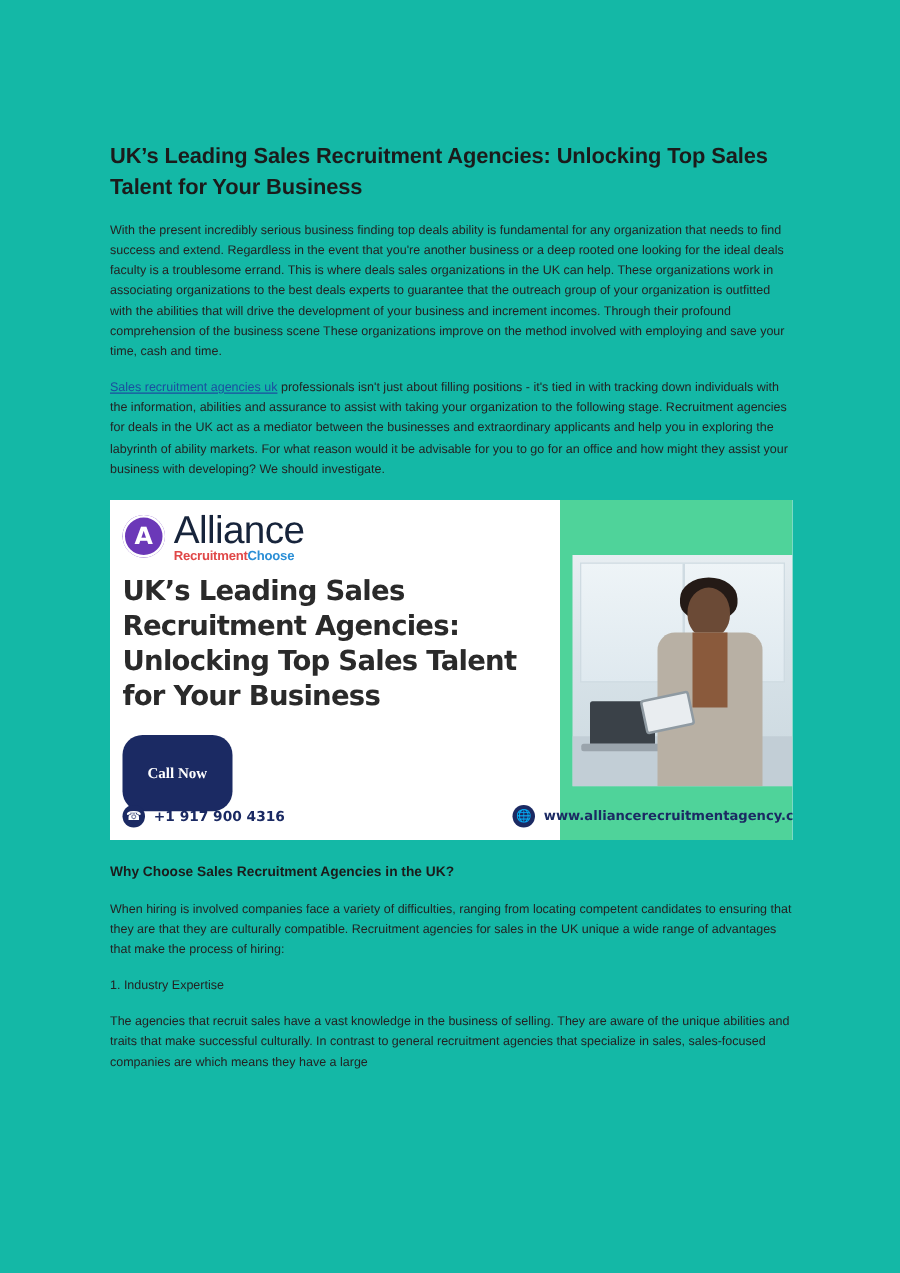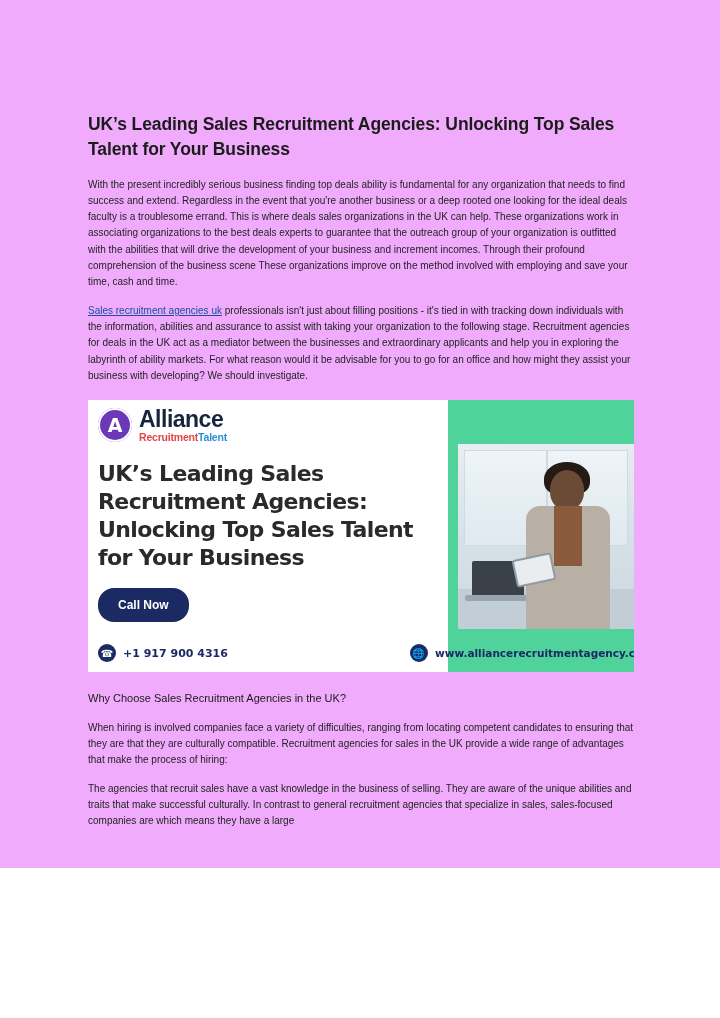--- a/index.html
+++ b/index.html
@@ -7,22 +7,22 @@
     margin: 0;
     padding: 0;
     background: #ffffff;
     width: 720px;
     height: 1018px;
     font-family: "Liberation Sans", sans-serif;
   }
   .page {
     position: relative;
     width: 720px;
-    height: 868px;
-    background: #f0abfc;
+    height: 1018px;
+    background: #14b8a6;
     overflow: hidden;
   }
   .content {
     position: absolute;
     left: 88px;
     top: 112px;
     width: 546px;
   }
   h1.doc-title {
     font-size: 17.5px;
@@ -71,22 +71,22 @@
     background: #6b38b8;
     display: flex; align-items: center; justify-content: center;
     color: #fff;
     font-size: 19px;
     font-weight: bold;
     font-family: "DejaVu Sans", sans-serif;
     box-shadow: 0 0 0 2px #fff inset;
   }
   .logo-text { line-height: 1; }
   .logo-alliance {
-    font-size: 23px;
-    font-weight: bold;
+    font-size: 31px;
+    font-weight: normal;
     color: #17243b;
     letter-spacing: -0.5px;
     display: block;
   }
   .logo-sub {
     font-size: 10.5px;
     font-weight: bold;
     display: block;
     margin-top: 1px;
     letter-spacing: -0.2px;
@@ -106,24 +106,24 @@
     letter-spacing: -0.6px;
   }
   .cta-btn {
     position: absolute;
     left: 10px;
     top: 188px;
     background: #1b2a63;
     color: #ffffff;
     border: none;
     border-radius: 16px;
-    padding: 10px 20px;
+    padding: 23px 20px;
     font-size: 12px;
     font-weight: bold;
-    font-family: Liberation Sans, sans-serif;
+    font-family: Liberation Serif, serif;
     cursor: pointer;
   }
   .banner-footer {
     position: absolute;
     left: 0;
     bottom: 0;
     width: 546px;
     height: 38px;
     display: flex;
     align-items: center;
@@ -238,21 +238,21 @@
     position: absolute;
     left: 56px; top: 112px;
     width: 40px; height: 28px;
     background: #e9edf0;
     border: 2px solid #8f9aa2;
     border-radius: 3px;
     transform: rotate(-12deg);
   }
   h2.sub-head {
     font-size: 11px;
-    font-weight: normal;
+    font-weight: bold;
     color: #1b1b1b;
     margin: 0 0 13px 0;
     line-height: 1.5;
   }
 </style>
 </head>
 <body>
 
 <div class="page">
   <div class="content">
@@ -266,21 +266,21 @@
       <span>professionals  isn't just about filling positions - it's tied in with tracking down individuals with the information, abilities and assurance to assist with taking your organization to the following stage. Recruitment agencies for deals in the UK act as a mediator between the businesses and extraordinary applicants and help you in exploring the labyrinth of ability markets. For what reason would it be advisable for you to go for an office and how might they assist your business with developing? We should investigate.</span>
     </p>
 
     <div class="banner">
       <div class="banner-left">
 
         <div class="banner-logo">
           <div class="logo-mark">A</div>
           <div class="logo-text">
             <span class="logo-alliance">Alliance</span>
-            <span class="logo-sub"><span class="rec">Recruitment</span><span class="ag">Talent</span></span>
+            <span class="logo-sub"><span class="rec">Recruitment</span><span class="ag">Choose</span></span>
           </div>
         </div>
 
         <div class="banner-heading">UK’s Leading Sales Recruitment Agencies: Unlocking Top Sales Talent for Your Business</div>
 
         <button class="cta-btn">Call Now</button>
       </div>
 
       <div class="banner-right">
         <div class="photo">
@@ -302,19 +302,20 @@
         </div>
         <div class="web-block">
           <span class="circle-icon">🌐</span>
           <span class="web-text">www.alliancerecruitmentagency.com</span>
         </div>
       </div>
     </div>
 
     <h2 class="sub-head">Why Choose Sales Recruitment Agencies in the UK?</h2>
 
-    <p class="para">When hiring is involved companies face a variety of difficulties, ranging from locating competent candidates to ensuring that they are that they are culturally compatible. Recruitment agencies for sales in the UK provide a wide range of advantages that make the process of hiring:</p>
-
+    <p class="para">When hiring is involved companies face a variety of difficulties, ranging from locating competent candidates to ensuring that they are that they are culturally compatible. Recruitment agencies for sales in the UK unique a wide range of advantages that make the process of hiring:</p>
+
+    <p class="para">1. Industry Expertise</p>
 
     <p class="para">The agencies that recruit sales have a vast knowledge in the business of selling. They are aware of the unique abilities and traits that make successful culturally. In contrast to general recruitment agencies that specialize in sales, sales-focused companies are which means they have a large</p>
 
   </div>
 </div>
 
 </body></html>

